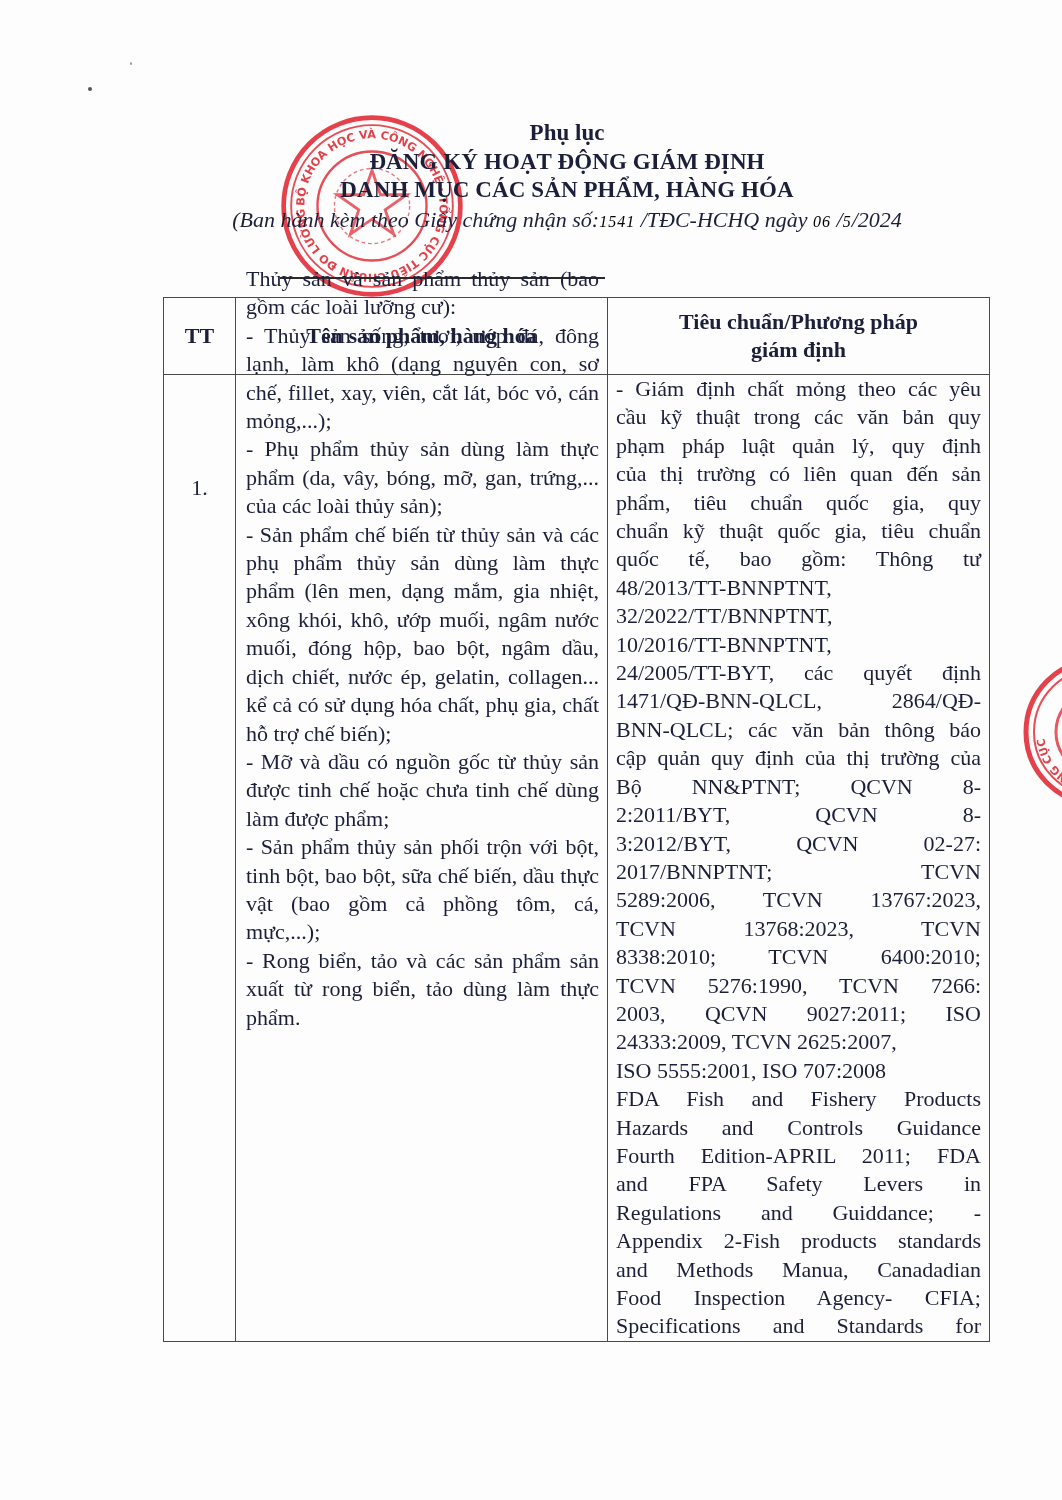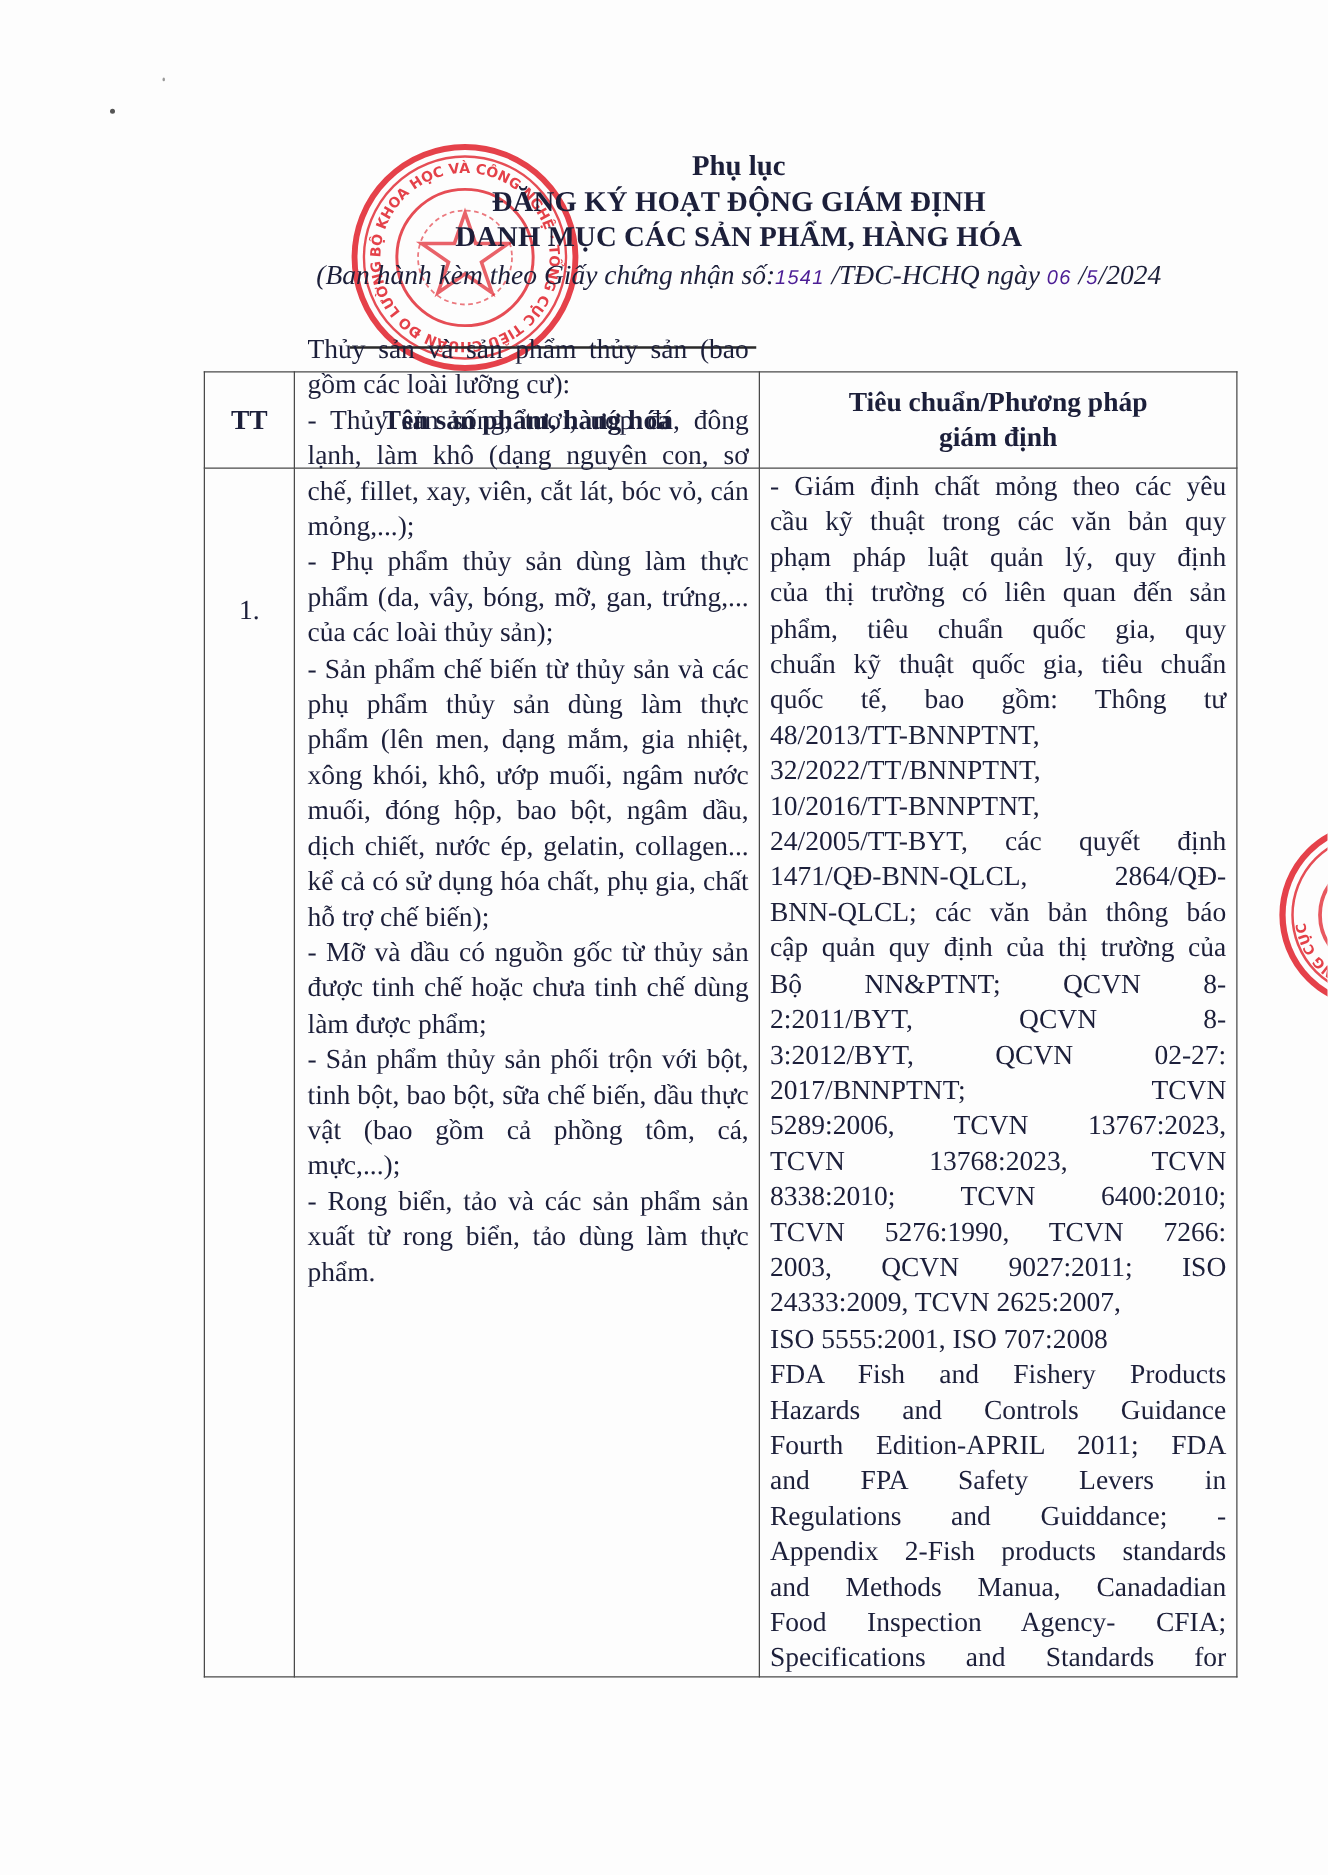--- a/index.html
+++ b/index.html
@@ -1,25 +1,25 @@
 <!DOCTYPE html>
 <html><head>
   <meta charset="utf-8">
   <style>
     html, body { margin: 0; padding: 0; }
     body {
       width: 1062px; height: 1500px; background: #fdfdfd; position: relative; overflow: hidden;
       font-family: "Liberation Serif", "DejaVu Serif", serif; color: #1c1f3a;
     }
     .speck { position: absolute; background: #555; border-radius: 50%; }
-    .header { position: absolute; left: 176px; top: 118px; width: 830px; text-align: center; }
+    .header { position: absolute; left: 152px; top: 118px; width: 830px; text-align: center; }
     .appendix { font-weight: bold; font-size: 23px; line-height: 30px; }
     .title { font-weight: bold; font-size: 23px; line-height: 28px; letter-spacing: 0.1px; }
     .subtitle { font-style: italic; font-size: 22px; line-height: 28px; margin-top: 2px; }
-    .handwritten { font-family: Liberation Sans, sans-serif; font-style: italic; font-size: 16px; color: #4c1d95; letter-spacing: 1px; }
+    .handwritten { font-family: Liberation Serif, serif; font-style: italic; font-size: 16px; color: #000000; letter-spacing: 1px; }
     .underline { position: absolute; left: 280px; top: 277px; width: 325px; height: 2px; background: #2a2a2a; }
 
     table.main {
       position: absolute; left: 163px; top: 297px; width: 826px;
       border-collapse: collapse; table-layout: fixed;
     }
     table.main td, table.main th { border: 1.5px solid #4a4a4a; vertical-align: top; }
     table.main th { font-weight: bold; font-size: 22px; line-height: 28px; height: 76px; text-align: center; vertical-align: middle; padding: 0 6px; }
     .col-tt { width: 72px; }
     .col-name { width: 372px; }

